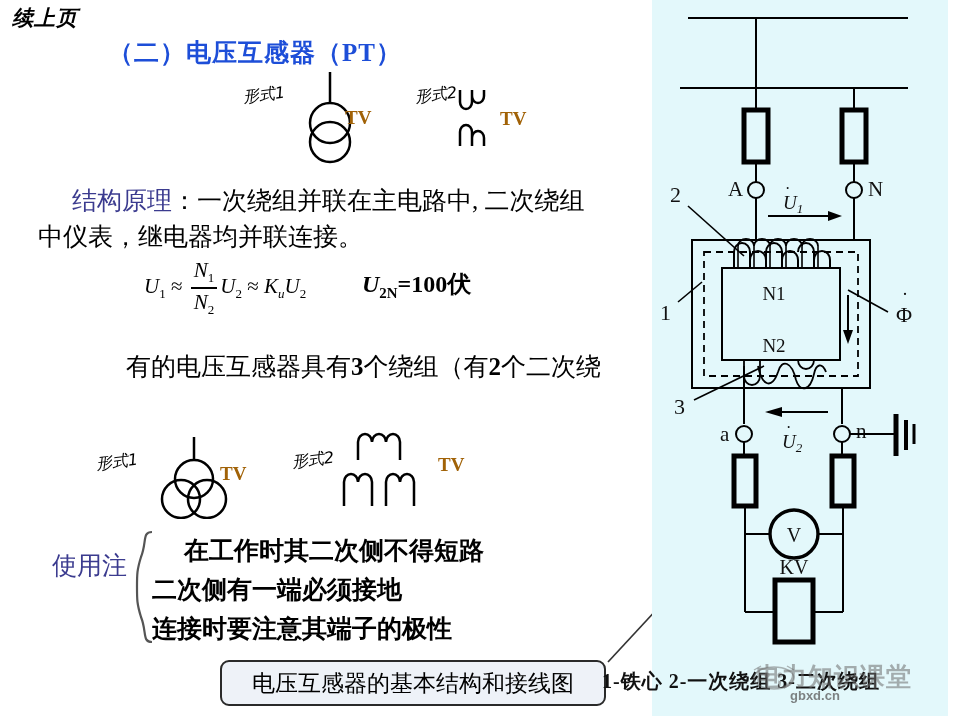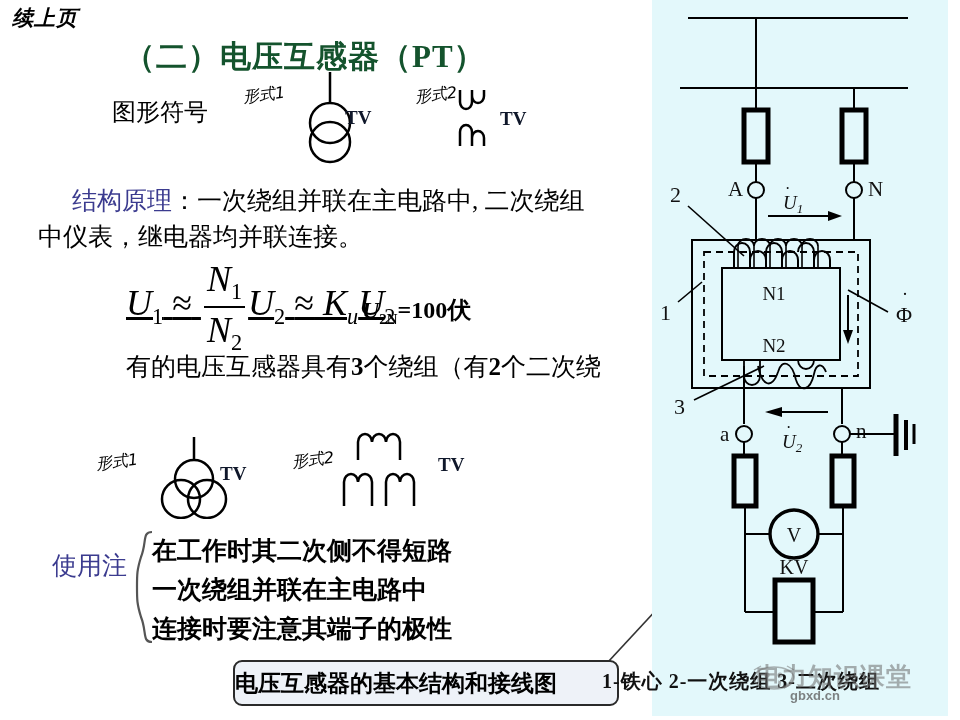--- a/index.html
+++ b/index.html
@@ -24,24 +24,24 @@
     left: 12px; top: 4px;
     font-size: 21px;
     font-style: italic;
     font-weight: bold;
     color: #000;
     font-family: "Liberation Serif", serif;
     letter-spacing: 1px;
   }
   .section-title {
     position: absolute;
-    left: 124px; top: 36px;
-    font-size: 31px;
-    font-weight: bold;
-    color: #14532d;
+    left: 108px; top: 36px;
+    font-size: 25px;
+    font-weight: bold;
+    color: #1d4ed8;
     letter-spacing: 1px;
   }
   .sym-head {
     position: absolute;
     left: 112px; top: 96px;
     font-size: 24px;
     color: #000;
   }
 
   
@@ -52,21 +52,21 @@
     color: #000;
     font-family: "DejaVu Sans", sans-serif;
     transform: rotate(-7deg);
     white-space: nowrap;
   }
   .tv-label {
     position: absolute;
     font-size: 19px;
     font-weight: bold;
     font-family: "Liberation Serif", serif;
-    color: #0f172a;
+    color: #a16207;
   }
 
   .body-text {
     position: absolute;
     font-size: 25px;
     color: #000;
     line-height: 36px;
     white-space: nowrap;
   }
   .blue {
@@ -112,29 +112,30 @@
     position: absolute;
     font-size: 25px;
     color: #000;
     font-weight: bold;
     white-space: nowrap;
     left: 152px;
   }
 
   .caption-box {
     position: absolute;
-    left: 233px; top: 660px;
+    left: 220px; top: 660px;
     width: 382px; height: 42px;
     border: 2px solid #2a2a2a;
     border-radius: 9px;
     background: #eef2f8;
     display: flex;
     align-items: center;
+    justify-content: center;
     font-size: 23px;
-    font-weight: bold;
+    font-weight: normal;
     color: #000;
   }
 
   
   #diagram {
     position: absolute;
     left: 652px; top: 0;
     width: 308px; height: 716px;
     background: #e3f8fb;
   }
@@ -174,21 +175,20 @@
 </style>
 </head>
 <body>
 
 <div id="slide">
 
   <div class="cont-label">续上页</div>
 
   <div class="section-title">（二）电压互感器（PT）</div>
 
-  <div class="sym-head">图形符号</div>
 
   <div class="form-label" style="left:243px; top:85px;">形式1</div>
   <svg style="position:absolute; left:295px; top:72px;" width="70" height="92">
     <line x1="35" y1="0" x2="35" y2="32" stroke="#000" stroke-width="2.5"></line>
     <circle cx="35" cy="51" r="20" fill="none" stroke="#000" stroke-width="2.5"></circle>
     <circle cx="35" cy="70" r="20" fill="none" stroke="#000" stroke-width="2.5"></circle>
   </svg>
   <div class="tv-label" style="left:345px; top:107px;">TV</div>
 
   <div class="form-label" style="left:415px; top:85px;">形式2</div>
@@ -196,32 +196,32 @@
     <path d="M4,2 L4,14 A6,7 0 0 0 16,14 L16,2 M16,8 A6,7 0 0 0 28,8 L28,2" fill="none" stroke="#000" stroke-width="2.5"></path>
     <path d="M4,58 L4,44 A6,7 0 0 1 16,44 L16,58 M16,50 A6,7 0 0 1 28,50 L28,58" fill="none" stroke="#000" stroke-width="2.5"></path>
   </svg>
   <div class="tv-label" style="left:500px; top:108px;">TV</div>
 
   <div class="body-text" style="left:72px; top:183px;">
     <span class="blue">结构原理</span><span>：</span><span>一次绕组并联在主电路中, 二次绕组</span>
   </div>
   <div class="body-text" style="left:38px; top:219px;">中仪表，继电器均并联连接。</div>
 
-  <div class="formula" style="left:126px; top:258px; font-size:36px;text-decoration:underline;">
+  <div class="formula" style="left:144px; top:258px; font-size:21px;">
     <span class="f-italic">U</span><sub class="s">1</sub>
     <span>≈</span>
     <span class="frac">
       <span class="num"><span class="f-italic">N</span><sub class="s">1</sub></span>
       <span class="den"><span class="f-italic">N</span><sub class="s">2</sub></span>
     </span><span class="f-italic">U</span><sub class="s">2</sub>
     <span>≈</span>
     <span class="f-italic">K</span><sub class="s f-italic">u</sub><span class="f-italic">U</span><sub class="s">2</sub>
   </div>
 
-  <div class="formula" style="left:362px; top:268px; font-size:24px; font-weight:bold;margin-top:26px;">
+  <div class="formula" style="left:362px; top:268px; font-size:24px; font-weight:bold;">
     <span class="f-italic">U</span><sub class="s">2N</sub><span>=100伏</span>
   </div>
 
   <div class="body-text" style="left:94px; top:349px;margin-left:32px;">
     <span>有的电压互感器具有</span><span class="b">3</span><span>个绕组（有</span><span class="b">2</span><span>个二次绕</span>
   </div>
 
   <div class="form-label" style="left:96px; top:452px;">形式1</div>
   <svg style="position:absolute; left:152px; top:437px;" width="84" height="82">
     <line x1="42" y1="0" x2="42" y2="24" stroke="#000" stroke-width="2.5"></line>
@@ -240,22 +240,22 @@
   <div class="tv-label" style="left:438px; top:454px;">TV</div>
 
   <div class="notes-label">
     <div>使用注</div>
   </div>
 
   <svg style="position:absolute; left:134px; top:530px;" width="22" height="115">
     <path d="M18,2 C8,2 13,12 7,27 C3,40 3,44 3,57 C3,70 3,74 7,87 C13,102 8,112 18,112" fill="none" stroke="#555" stroke-width="2.2"></path>
   </svg>
 
-  <div class="note-line" style="top:534px;">在工作时其二次侧不得短路</div>
-  <div class="note-line" style="top:573px;">一次绕组并联在主电路中</div>
+  <div class="note-line" style="top:534px;margin-left:32px;">在工作时其二次侧不得短路</div>
+  <div class="note-line" style="top:573px;">二次侧有一端必须接地</div>
   <div class="note-line" style="top:612px;">连接时要注意其端子的极性</div>
 
   <svg style="position:absolute; left:520px; top:540px;" width="200" height="130">
     <line x1="88" y1="122" x2="190" y2="12" stroke="#333" stroke-width="1.7"></line>
     <line x1="168" y1="126" x2="196" y2="60" stroke="#333" stroke-width="1.7"></line>
   </svg>
 
   <div class="caption-box">
     <span>电压互感器的基本结构和接线图</span>
   </div>

